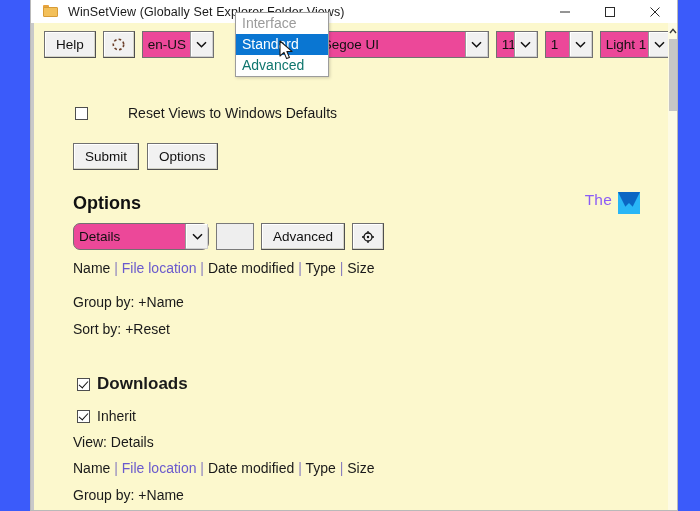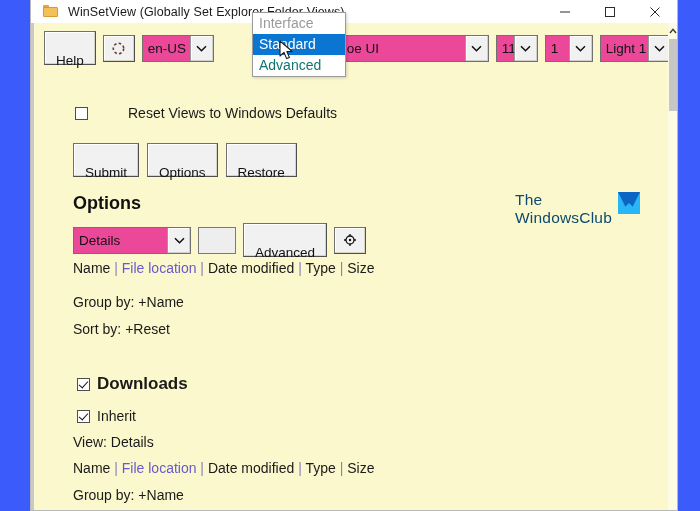--- a/index.html
+++ b/index.html
@@ -120,21 +120,21 @@
     gap: 7px;
   }
   .btn {
     background: #f1f1f1;
     border: 1px solid #707070;
     border-right-color: #4f4f4f;
     border-bottom-color: #4f4f4f;
     box-shadow: inset -1px -1px 0 #d4d4c8, inset 1px 1px 0 #ffffff;
     font-size: 13.5px;
     color: #111;
-    padding: 16px 11px;
+    padding: 0 11px;
     height: 27px;
     line-height: 25px;
     box-sizing: border-box;
     white-space: nowrap;
     font-family: "Liberation Sans", sans-serif;
   }
   .btn.icon-btn { padding: 0; width: 32px; display:flex; align-items:center; justify-content:center;}
 
   .combo {
     position: relative;
@@ -160,21 +160,21 @@
     border-left: 1px solid #9a9a9a;
     display:flex; align-items:center; justify-content:center;
     flex: none;
     box-shadow: inset -1px -1px 0 #cfcfcf, inset 1px 1px 0 #ffffff;
   }
   .chev { width:11px; height:7px; }
 
   
   .dropdown {
     position: absolute;
-    left: 221px; top: 12px;
+    left: 204px; top: 12px;
     width: 92px;
     background: #ffffff;
     border: 1px solid #9c9c9c;
     z-index: 50;
     box-shadow: 1px 1px 3px rgba(0,0,0,0.18);
   }
   .dd-item {
     height: 21px;
     line-height: 21px;
     padding-left: 6px;
@@ -236,21 +236,21 @@
 
   
   .logo {
     position: absolute;
     right: 28px; top: 168px;
     display: flex;
     align-items: flex-start;
   }
   .logo-text {
     font-size: 15.5px;
-    color: #0c4a6e;
+    color: #8b5cf6;
     line-height: 18px;
     letter-spacing: 0.2px;
     margin-left: 32px;
   }
   .logo-mark {
     width: 22px; height: 22px;
     margin-left: 6px;
     margin-top: 1px;
     background: #29b6f6;
     position: relative;
@@ -373,27 +373,26 @@
         </div>
 
         <div class="cbrow" style="left:41px; top:82px;gap:40px;">
           <span class="cbox"></span>
           <span class="cblabel">Reset Views to Windows Defaults</span>
         </div>
 
         <div class="toolbar" style="top:120px; left:39px; gap:8px;align-items:center;">
           <button class="btn">Submit</button>
           <button class="btn">Options</button>
-          <button class="btn">Restore</button>
         </div>
 
         <div class="heading" style="left:39px; top:170px;">Options</div>
 
         <div class="toolbar" style="top:200px; left:39px; gap:7px;">
-          <div class="combo" style="width:118px;">
+          <div class="combo" style="width:136px;border-radius:7px;">
             <span class="val">Details</span>
             <span class="arrowbox">
               <svg class="chev" viewBox="0 0 11 7">
                   <path d="M1 1.2 L5.5 5.8 L10 1.2" fill="none" stroke="#111" stroke-width="1.5"></path>
                 </svg>
             </span>
           </div>
           <div class="smallbox"></div>
           <button class="btn">Advanced</button>
           <button class="btn icon-btn" style="width:32px;">
@@ -429,21 +428,20 @@
 
         <div class="txt" style="left:39px; top:437px;">
           <span>Name</span><span class="sep"> | </span><span class="purple">File location</span><span class="sep"> | </span><span>Date modified</span><span class="sep"> | </span><span>Type</span><span class="sep"> | </span><span>Size</span>
         </div>
 
         <div class="txt" style="left:39px; top:464px;">Group by: +Name</div>
 
         <div class="logo">
           <div class="logo-text">
             <div>The</div>
-            <div>WindowsClub</div>
           </div>
           <div class="logo-mark"></div>
         </div>
 
       </div>
 
       <div class="scrollbar">
         <div class="sb-arrow">
           <svg width="8" height="6" viewBox="0 0 8 6">
               <path d="M1 5 L4 1.4 L7 5" fill="none" stroke="#3a3a3a" stroke-width="1.4"></path>

